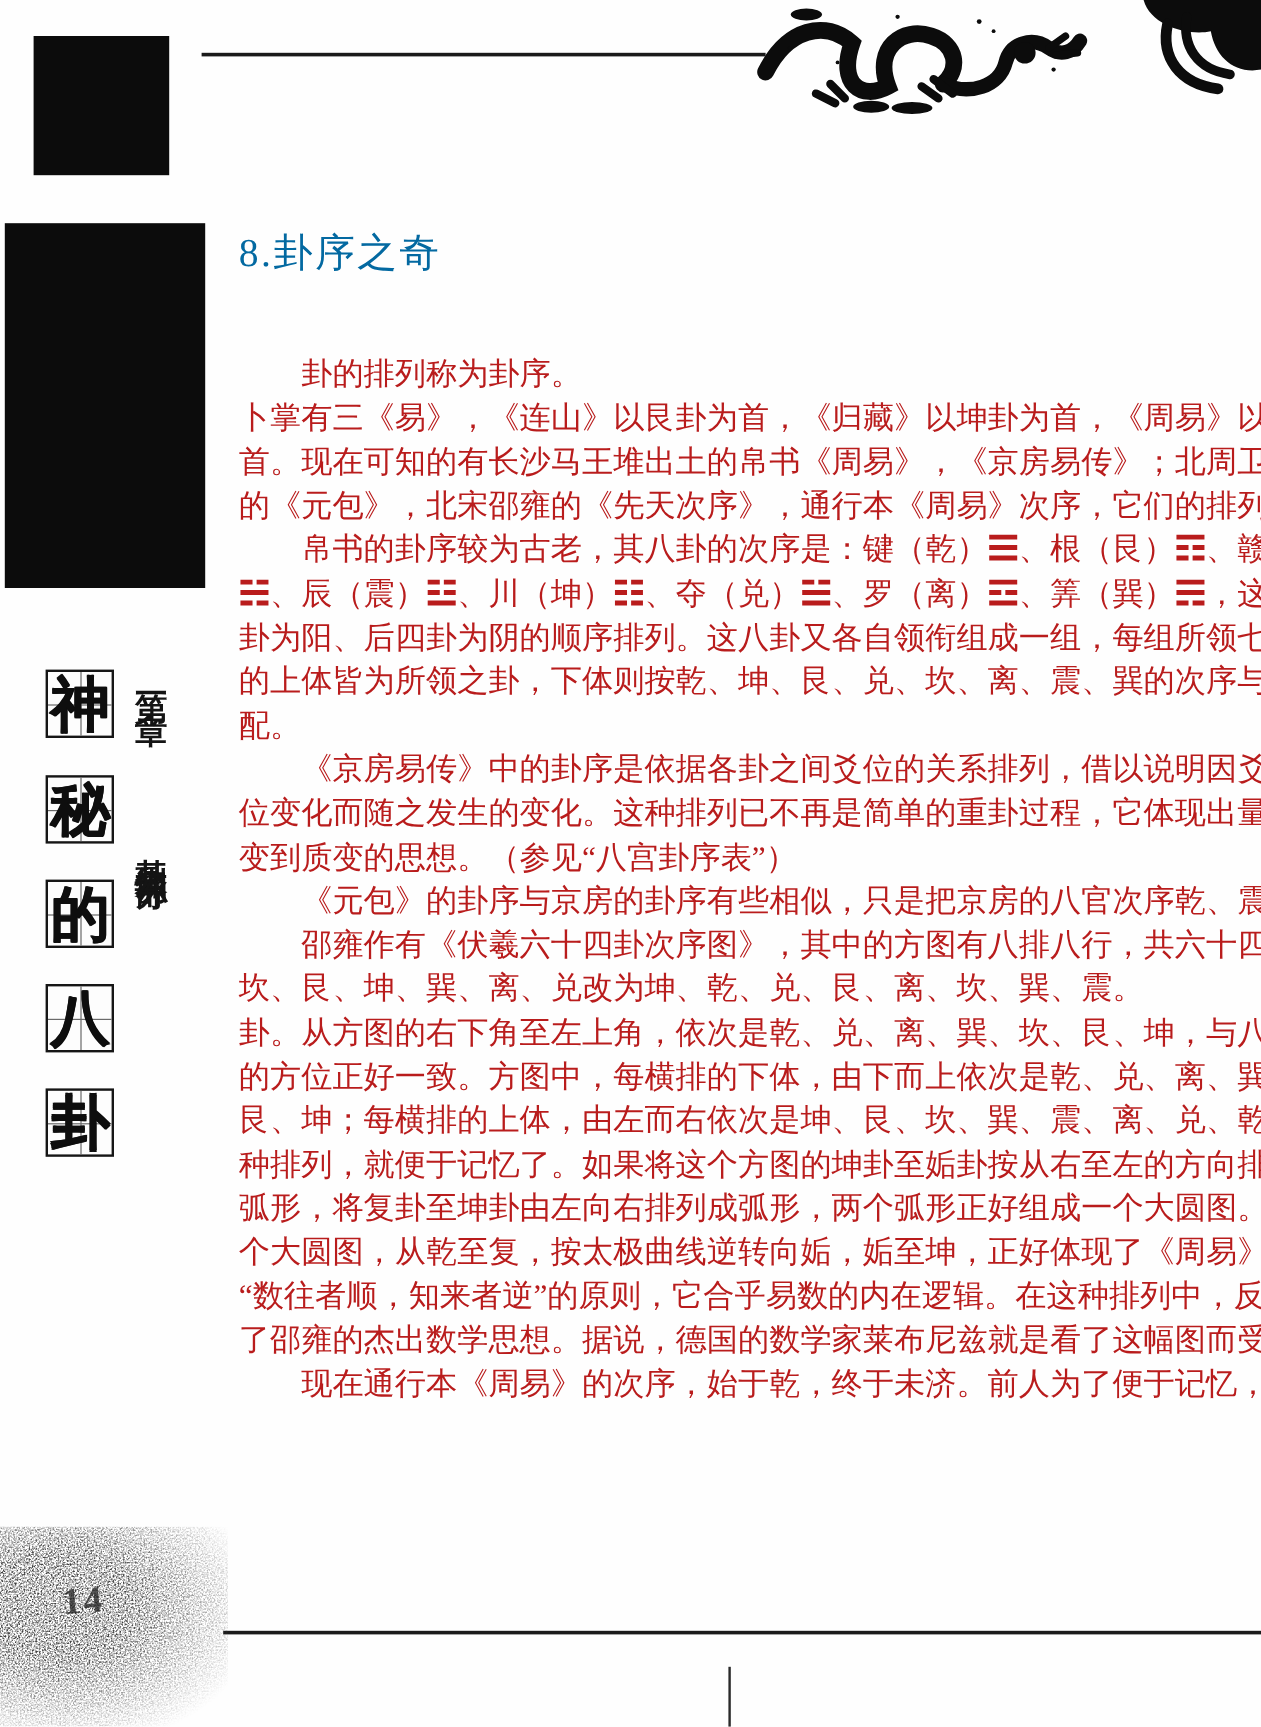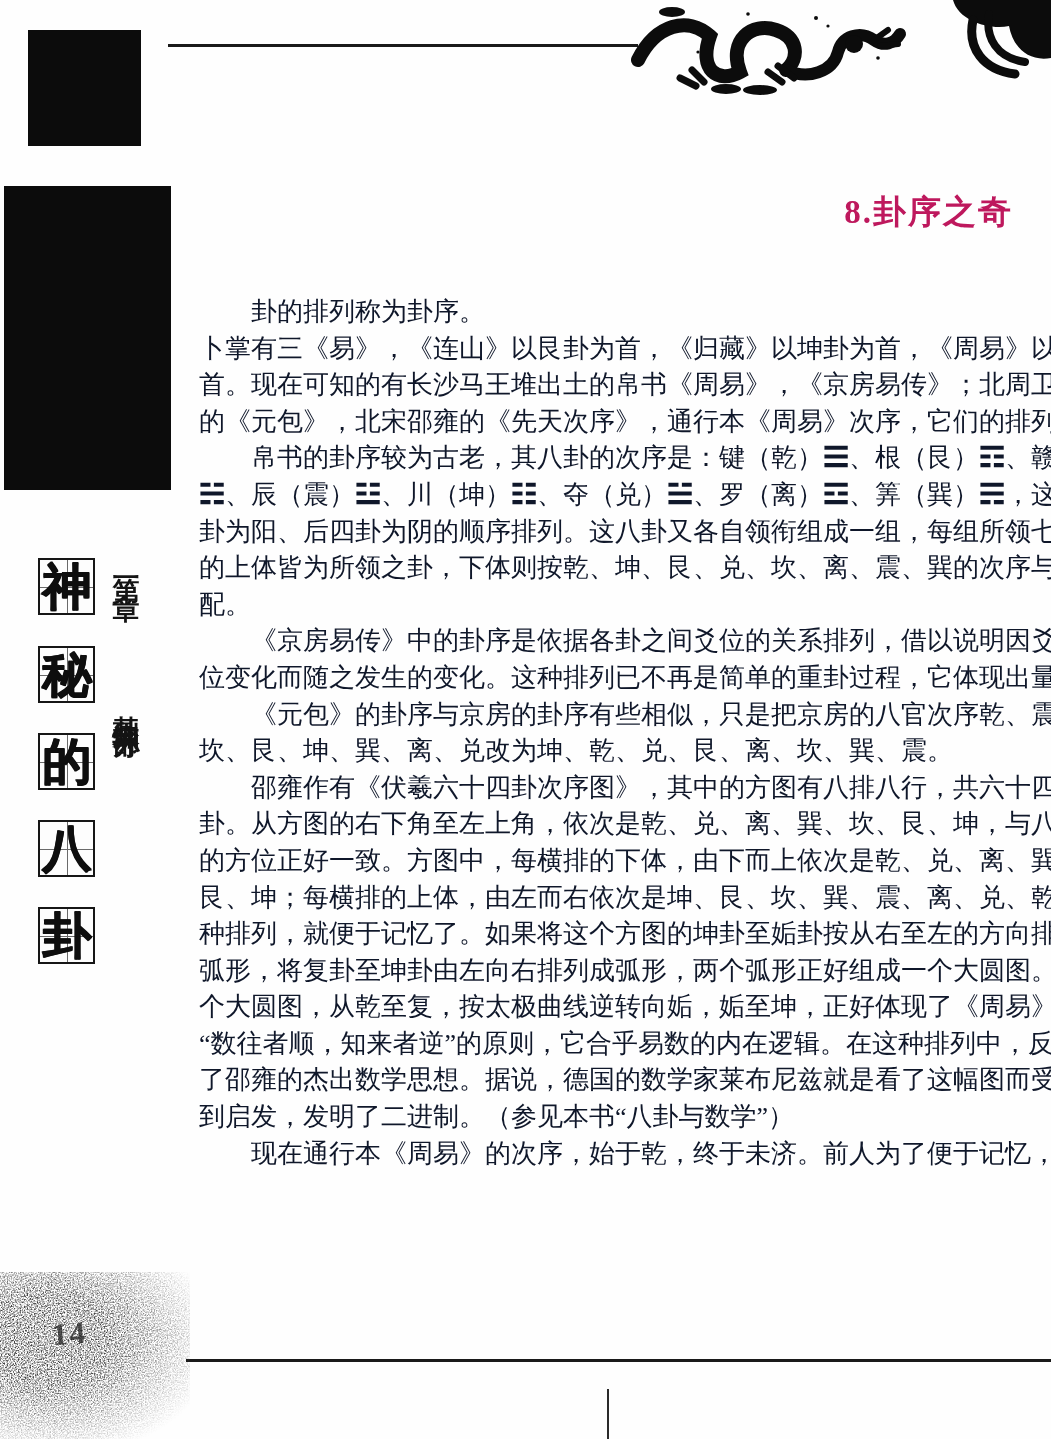--- a/index.html
+++ b/index.html
@@ -12,26 +12,26 @@
   .blk{position:absolute;background:#0c0c0c;}
   #corner-square{left:28px;top:30px;width:113px;height:116px;}
   #side-block{left:4px;top:186px;width:167px;height:304px;}
   #top-rule{left:168px;top:44px;width:470px;height:3px;background:#1a1a1a;}
   #bottom-rule{left:186px;top:1359px;width:865px;height:3px;background:#1a1a1a;}
   #bottom-tick{left:607px;top:1389px;width:2px;height:50px;background:#2a2a2a;}
 
   
   #main{position:absolute;left:199px;top:192px;width:814px;}
   #doc-title{
-    text-align:right;font-size:33px;font-weight:bold;letter-spacing:2px;
-    margin:0 0 62px 0;line-height:40px;color:#be185d;
+    text-align:left;font-size:33px;font-weight:normal;letter-spacing:2px;
+    margin:0 0 62px 0;line-height:40px;color:#0369a1;
   }
   .pline{
     font-size:26px;line-height:36.6px;height:36.6px;white-space:nowrap;
-    color:#0f172a;
+    color:#b91c1c;
   }
   .pline.first{text-indent:52px;}
 
   
   .calli-box{
     position:absolute;left:38px;width:57px;height:57px;
     border:2px solid #161616;box-sizing:border-box;background:#fdfdfd;
   }
   .calli-box::before{content:"";position:absolute;left:0;right:0;top:50%;height:1px;background:#6a6a6a;}
   .calli-box::after{content:"";position:absolute;top:0;bottom:0;left:50%;width:1px;background:#6a6a6a;}
@@ -133,32 +133,32 @@
       <div class="pline">卜掌有三《易》，《连山》以艮卦为首，《归藏》以坤卦为首，《周易》以乾为</div>
       <div class="pline">首。现在可知的有长沙马王堆出土的帛书《周易》，《京房易传》；北周卫元蒿</div>
       <div class="pline">的《元包》，北宋邵雍的《先天次序》，通行本《周易》次序，它们的排列都很</div>
       <div class="pline first">帛书的卦序较为古老，其八卦的次序是：键（乾）☰、根（艮）☶、赣（坎）</div>
       <div class="pline">☵、辰（震）☳、川（坤）☷、夺（兑）☱、罗（离）☲、筭（巽）☴，这是按照前四</div>
       <div class="pline">卦为阳、后四卦为阴的顺序排列。这八卦又各自领衔组成一组，每组所领七卦</div>
       <div class="pline">的上体皆为所领之卦，下体则按乾、坤、艮、兑、坎、离、震、巽的次序与领卦相</div>
       <div class="pline">配。</div>
       <div class="pline first">《京房易传》中的卦序是依据各卦之间爻位的关系排列，借以说明因爻</div>
       <div class="pline">位变化而随之发生的变化。这种排列已不再是简单的重卦过程，它体现出量</div>
+      <div class="pline">变到质变的思想。（参见“八宫卦序表”）</div>
       <div class="pline first">《元包》的卦序与京房的卦序有些相似，只是把京房的八官次序乾、震、</div>
+      <div class="pline first">邵雍作有《伏羲六十四卦次序图》，其中的方图有八排八行，共六十四</div>
       <div class="pline">坎、艮、坤、巽、离、兑改为坤、乾、兑、艮、离、坎、巽、震。</div>
-      <div class="pline first">邵雍作有《伏羲六十四卦次序图》，其中的方图有八排八行，共六十四</div>
       <div class="pline">卦。从方图的右下角至左上角，依次是乾、兑、离、巽、坎、艮、坤，与八卦太极图</div>
       <div class="pline">的方位正好一致。方图中，每横排的下体，由下而上依次是乾、兑、离、巽、坎、</div>
       <div class="pline">艮、坤；每横排的上体，由左而右依次是坤、艮、坎、巽、震、离、兑、乾。知道了这</div>
       <div class="pline">种排列，就便于记忆了。如果将这个方图的坤卦至姤卦按从右至左的方向排成</div>
       <div class="pline">弧形，将复卦至坤卦由左向右排列成弧形，两个弧形正好组成一个大圆图。这</div>
       <div class="pline">个大圆图，从乾至复，按太极曲线逆转向姤，姤至坤，正好体现了《周易》中</div>
       <div class="pline">“数往者顺，知来者逆”的原则，它合乎易数的内在逻辑。在这种排列中，反映</div>
       <div class="pline">了邵雍的杰出数学思想。据说，德国的数学家莱布尼兹就是看了这幅图而受</div>
-      <div class="pline">到启发，发明了二进制。（参见本书“八卦与数学”）</div>
       <div class="pline first">现在通行本《周易》的次序，始于乾，终于未济。前人为了便于记忆，编成</div>
     </div>
 </div>
 
 <div id="noise-wrap">
   <svg width="190" height="167">
     <defs>
       <filter id="speckle" x="0" y="0" width="100%" height="100%">
         <feTurbulence type="fractalNoise" baseFrequency="0.7" numOctaves="2" seed="7" result="t"></feTurbulence>
         <feColorMatrix in="t" type="matrix" values="0 0 0 0 0.05

